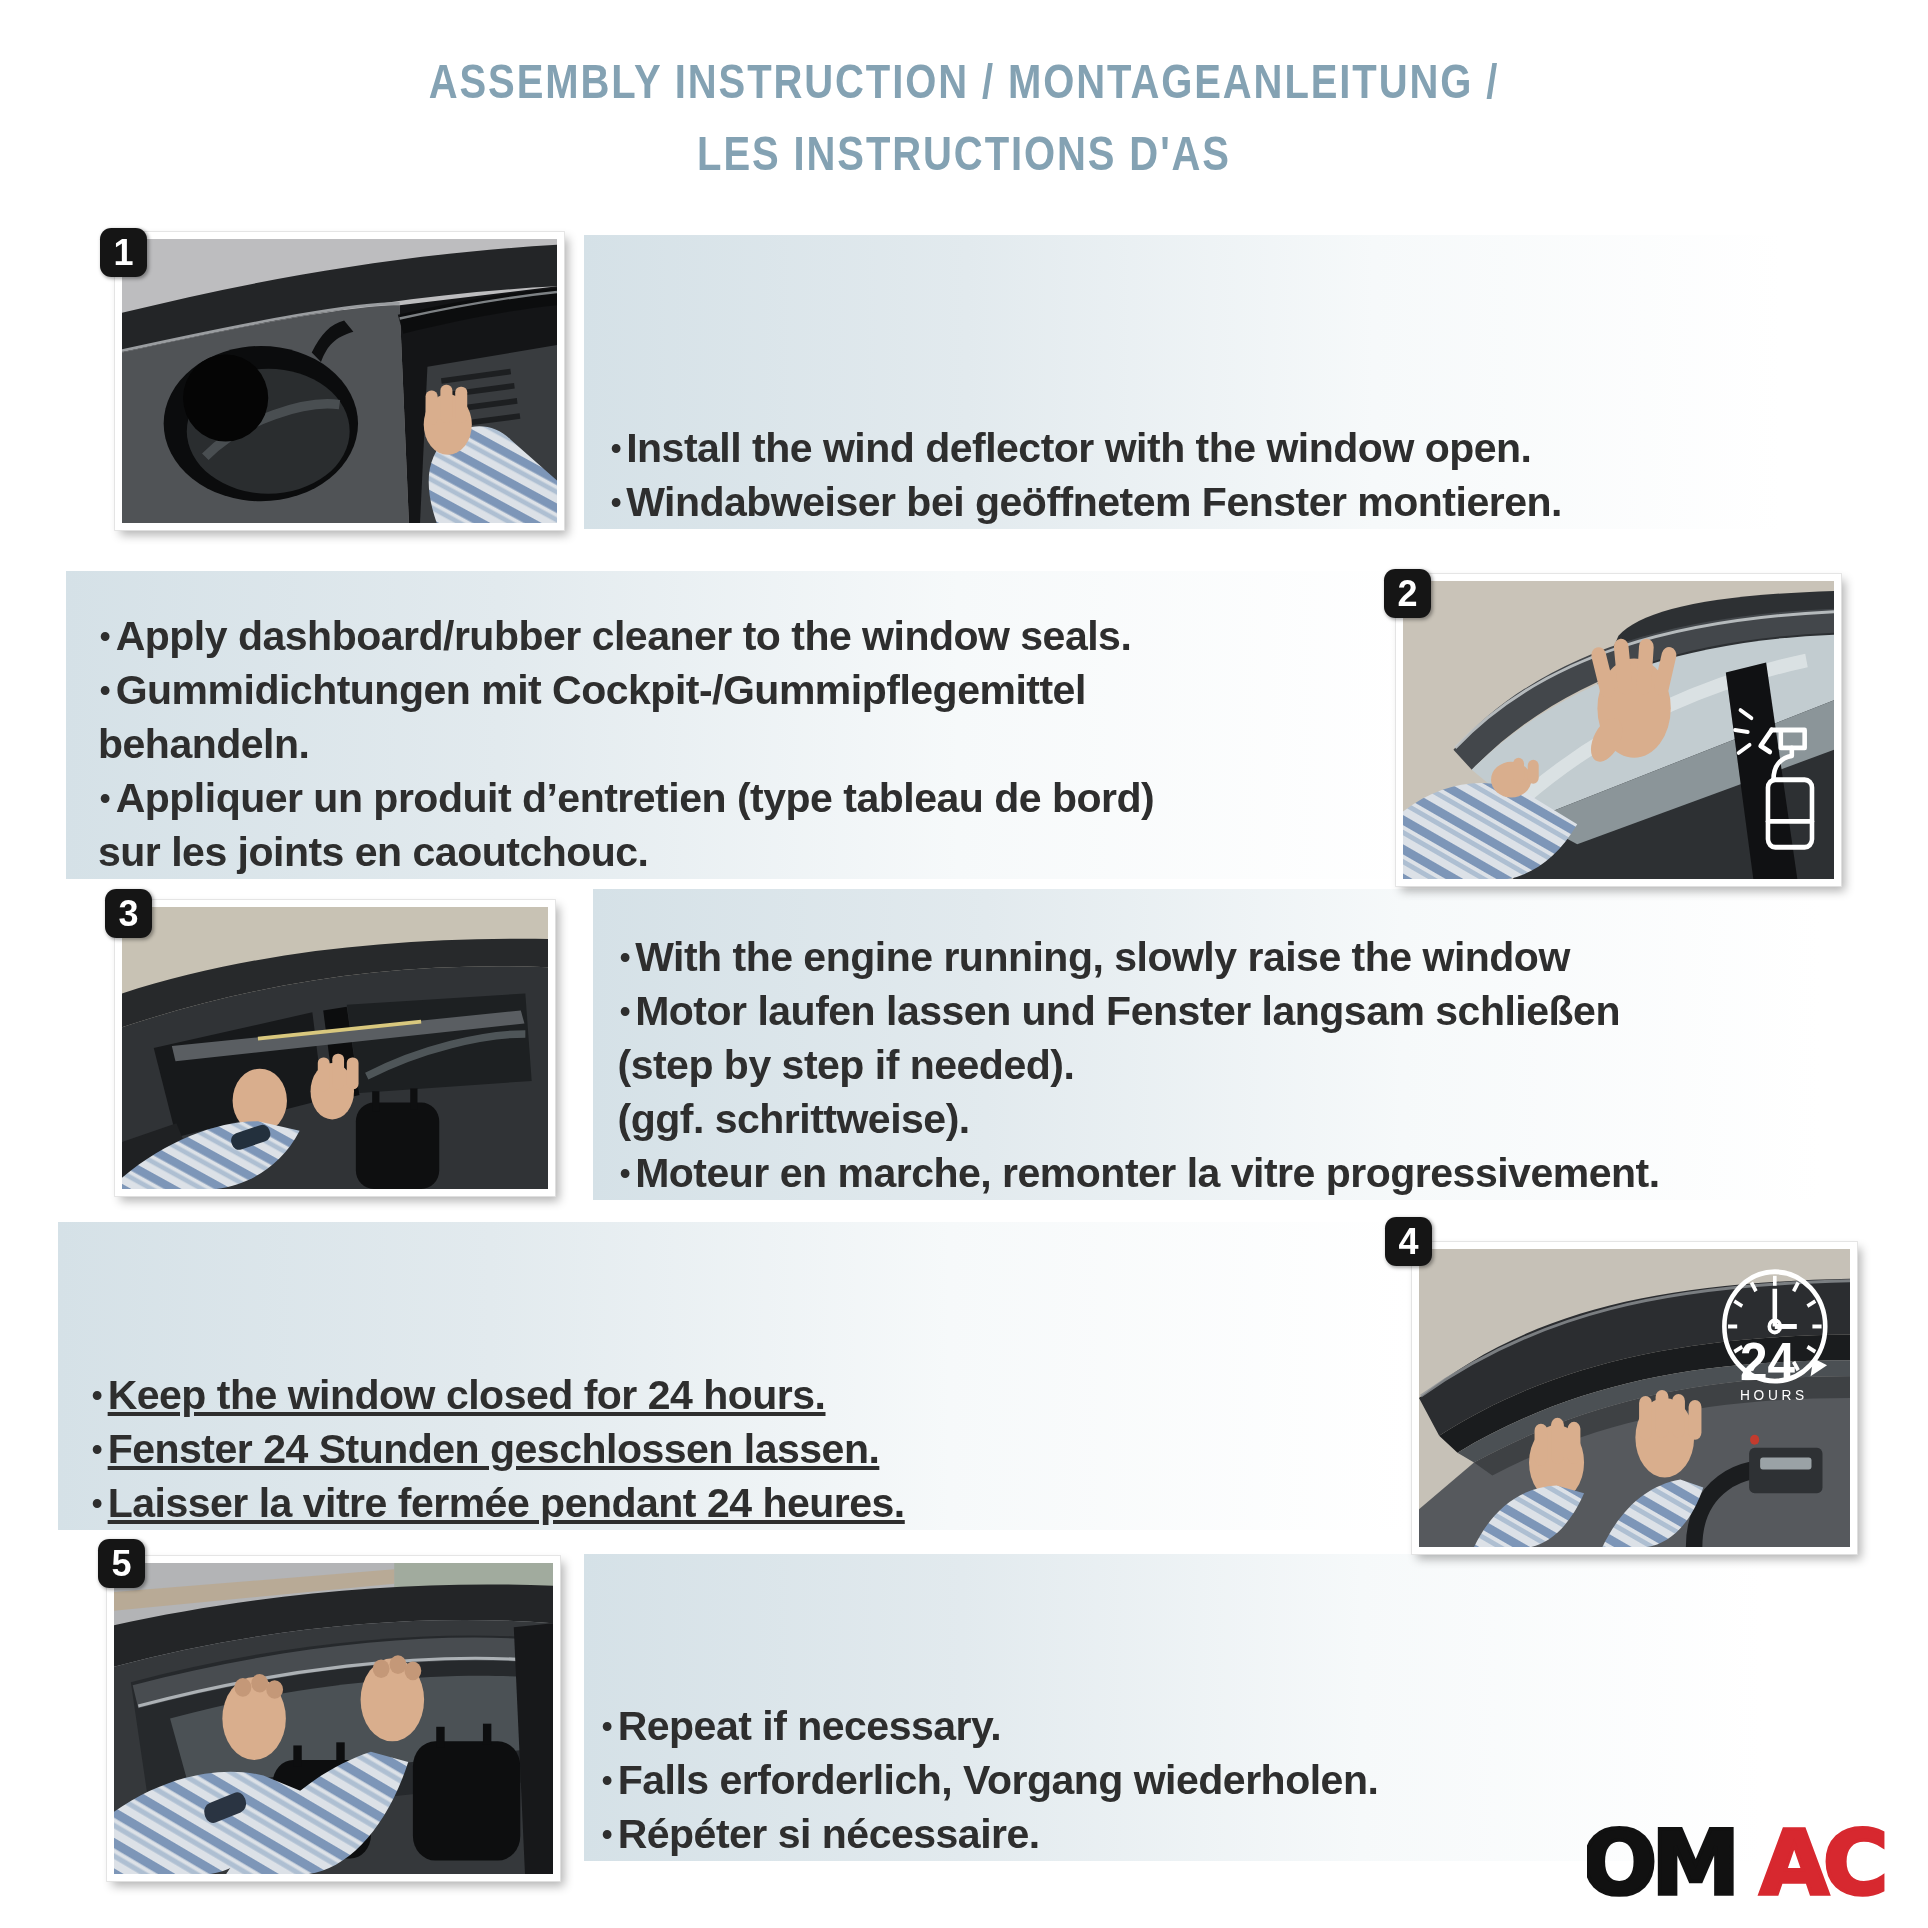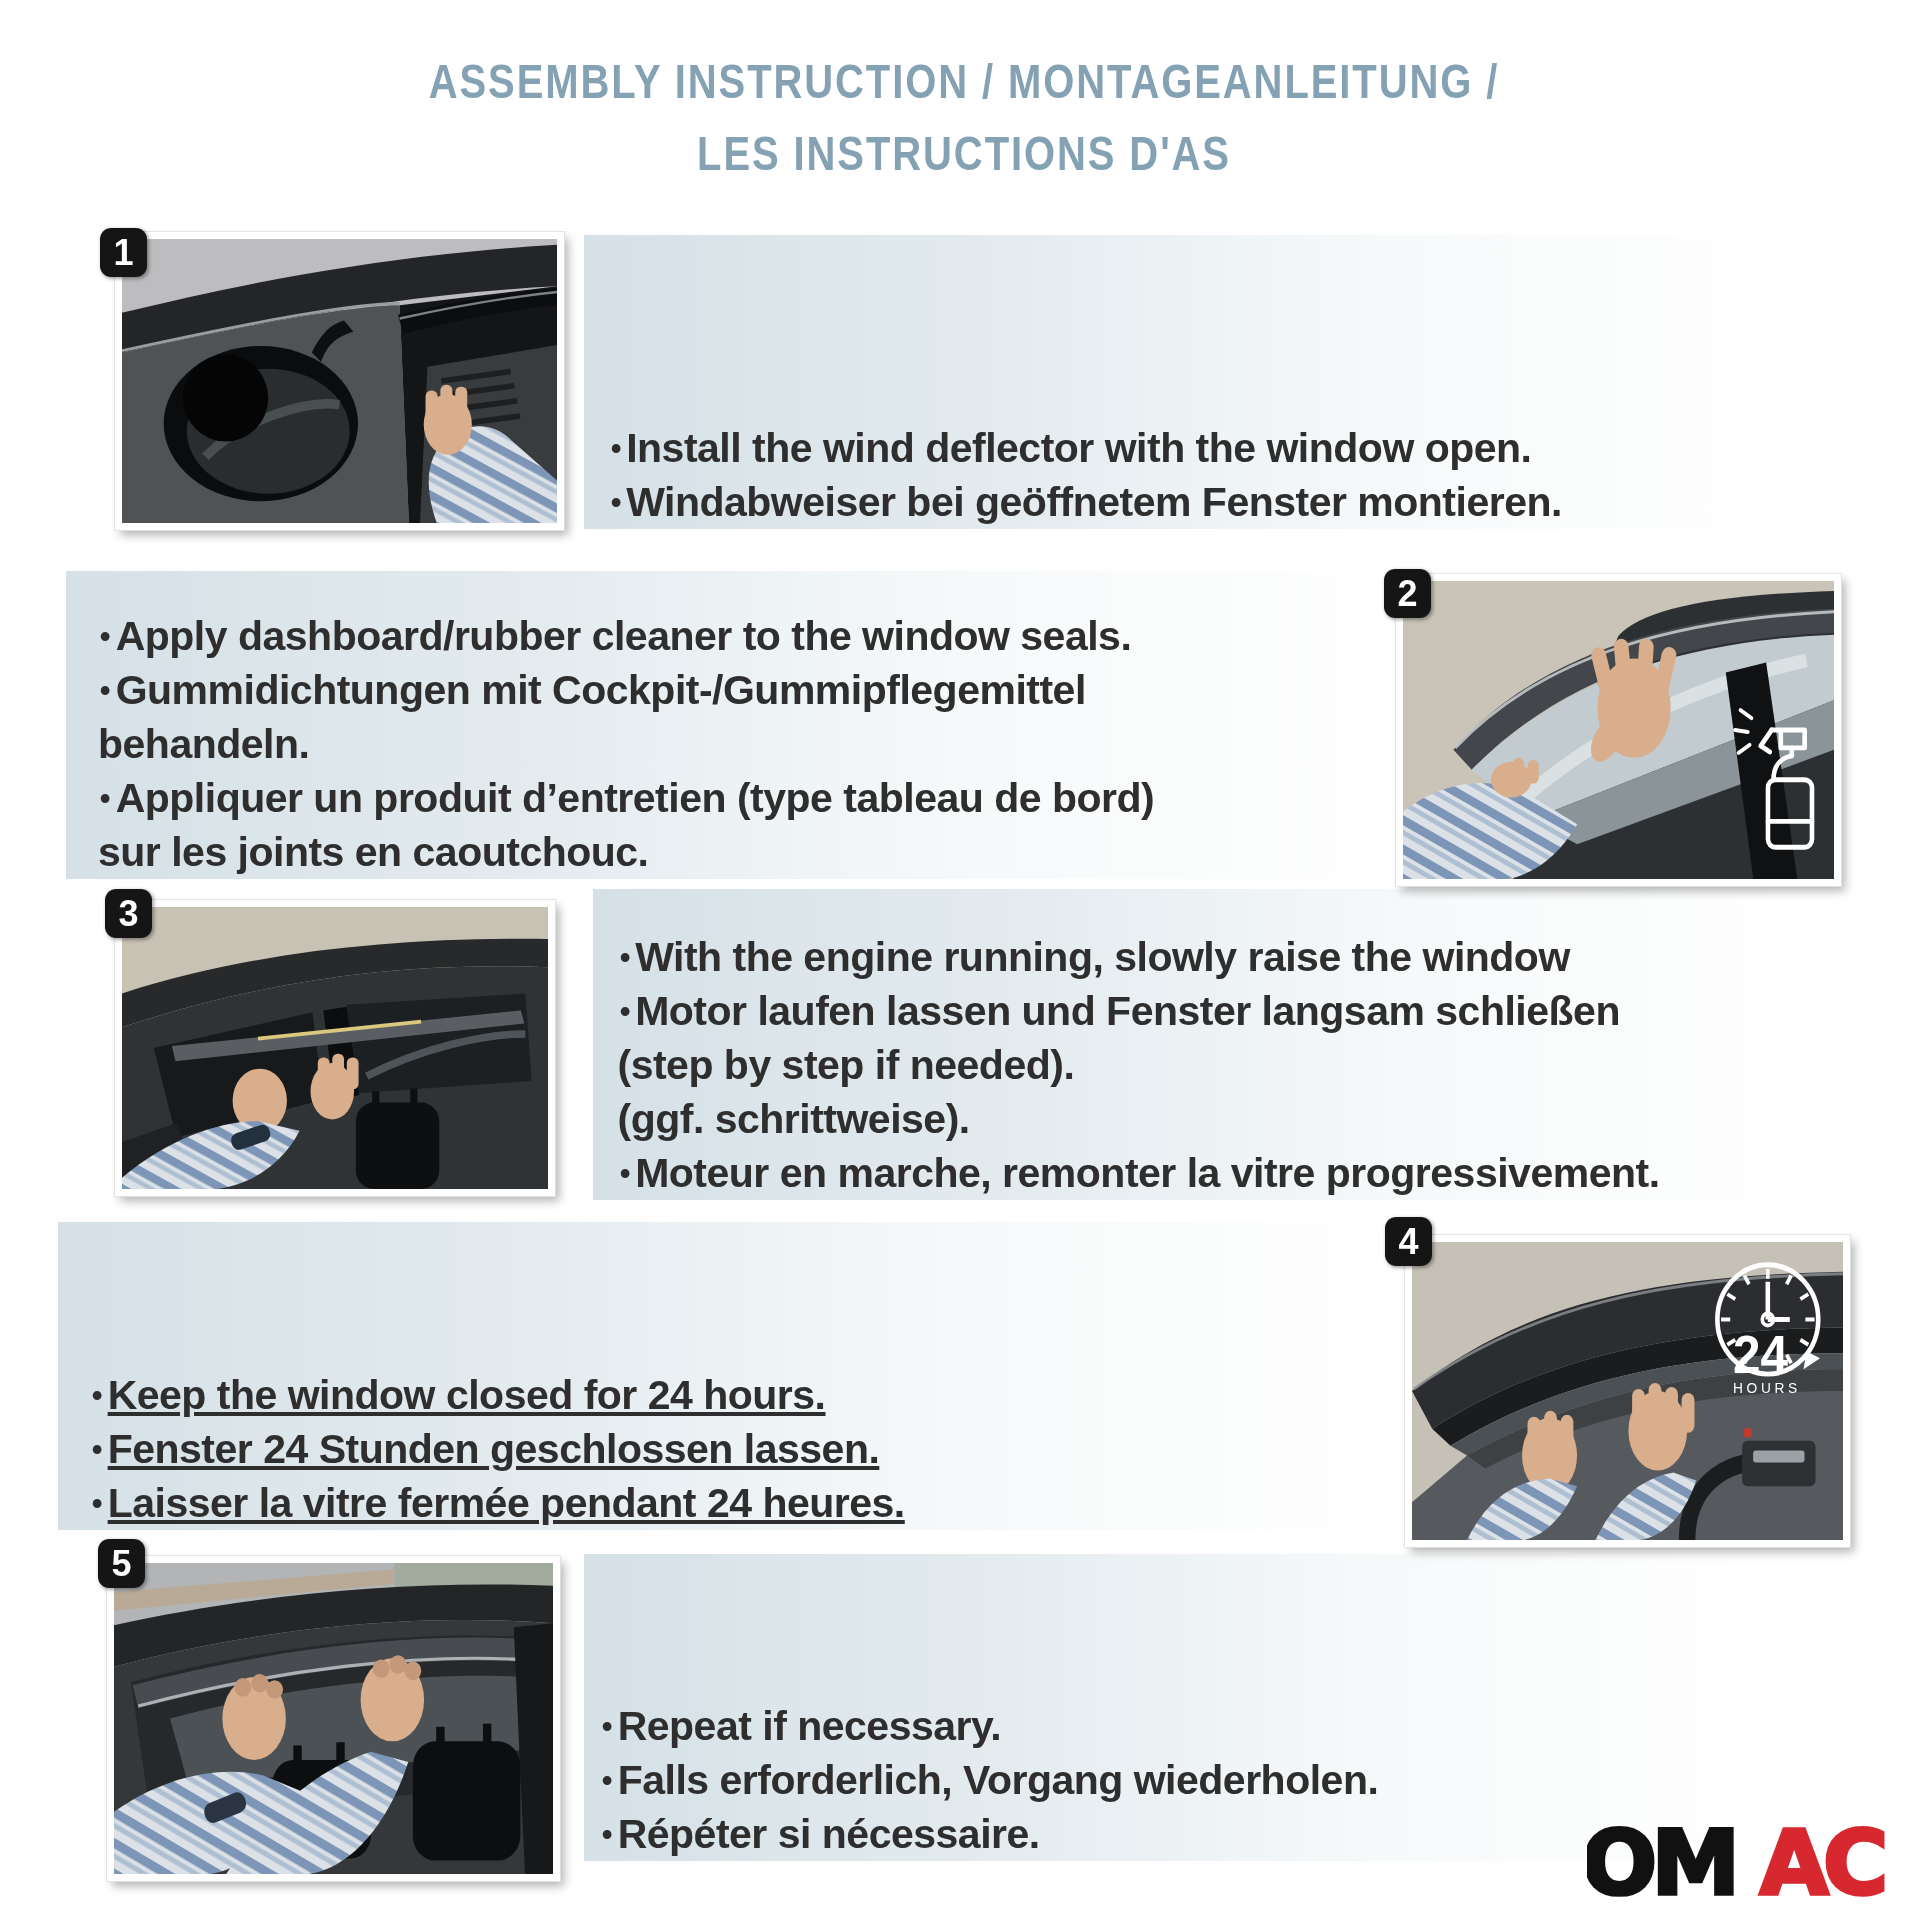--- a/index.html
+++ b/index.html
@@ -198,21 +198,21 @@
     <div class="ln">(ggf. schrittweise).</div>
     <div class="ln b">Moteur en marche, remonter la vitre progressivement.</div>
   </div>
 
   <div class="tbox s4-box">
     <div class="ln b">Keep the window closed for 24 hours.</div>
     <div class="ln b">Fenster 24 Stunden geschlossen lassen.</div>
     <div class="ln b">Laisser la vitre fermée pendant 24 heures.</div>
   </div>
   <div class="badge s4-badge">4</div>
-  <figure class="photo s4-photo" style="margin:9px">
+  <figure class="photo s4-photo" style="margin:16px">
     <svg viewBox="0 0 470 300" preserveAspectRatio="none">
       <defs>
         <pattern id="st4" width="26" height="26" patternUnits="userSpaceOnUse" patternTransform="rotate(28)">
           <rect width="26" height="26" fill="#dce1e7"></rect>
             <rect width="26" height="9" fill="#7d96b8"></rect>
             <rect y="13" width="26" height="5" fill="#aebfd2"></rect>
         </pattern>
       </defs>
       <rect width="470" height="300" fill="#c6c1b7"></rect>
       <path d="M0,150 C120,62 260,34 470,30 L470,86 C280,88 140,118 22,188 Z" fill="#2b2d30"></path>

